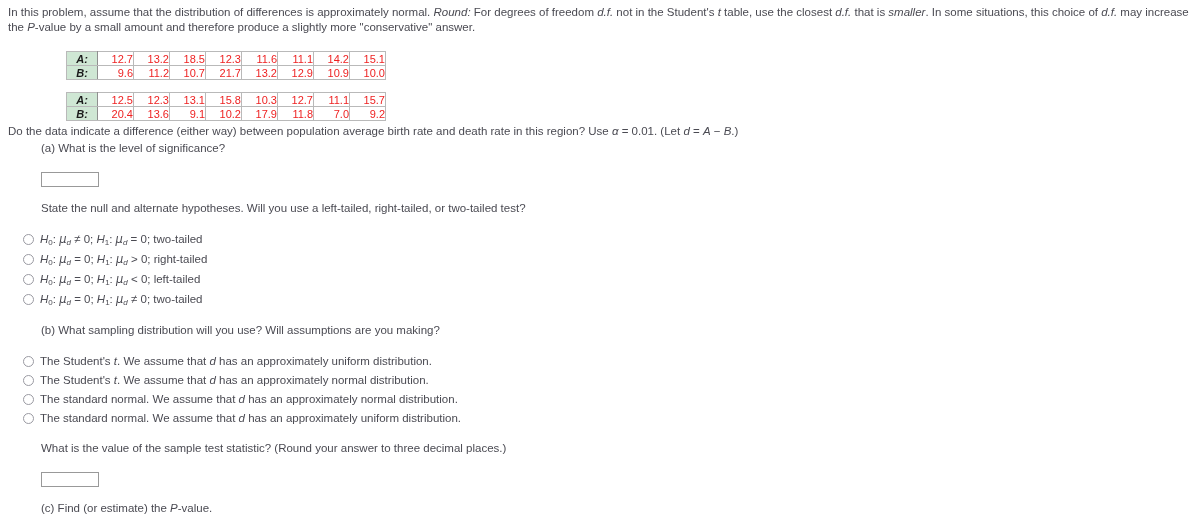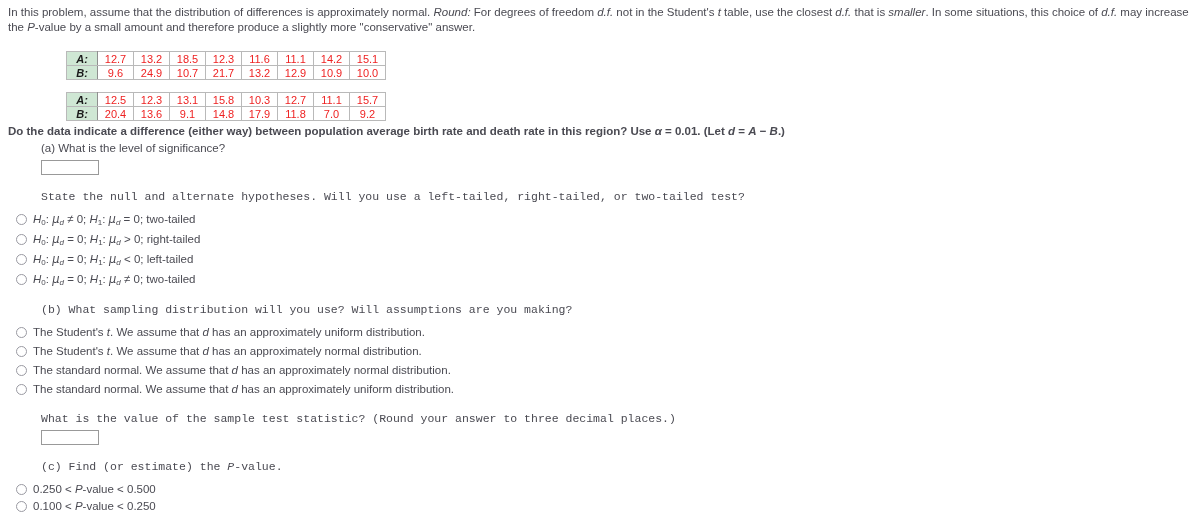--- a/index.html
+++ b/index.html
@@ -35,61 +35,61 @@
   table.data {
     border-collapse: collapse;
     border: 1px solid #8f8f8f;
     background: #ffffff;
   }
   table.data td {
     border: 1px solid #b9b9b9;
     font-size: 11px;
     height: 13px;
     padding: 0;
-    text-align: center;
+    text-align: right;
   }
   table.data td.hdr {
     background: #cfe7d4;
     color: #1a1a1a;
     font-weight: bold;
     font-style: italic;
     width: 30px;
     text-align: center;
     border-right: 1px solid #8f8f8f;
     font-size: 11px;
   }
   table.data td.val {
     color: #ee2222;
     width: 35px;
     font-size: 11px;
   }
   .tbl-gap { height: 12px; }
 
   
-  .q-line { line-height: 15px; margin: 4px; }
+  .q-line { line-height: 15px; margin: 16px; }
   .indent { margin-left: 33px; }
   .indent2 { margin-left: 40px; }
 
   .answer-box {
     width: 52px;
     height: 13px;
     border: 1px solid #999999;
     background: #ffffff;
     margin-left: 33px;
     margin-top: 3px;
     display: block;
     box-sizing: content-box;
     font-family: "Liberation Sans", sans-serif;
     font-size: 11px;
     padding: 0 2px;
   }
 
   ul.choices {
     list-style: none;
-    margin: 8px;
+    margin: 15px;
     padding: 0;
   }
   ul.choices li {
     display: flex;
     align-items: flex-start;
     line-height: 15px;
     margin: 0 0 4px 0;
     font-size: 11.5px;
   }
   ul.choices.tight li { margin-bottom: 2px; }
@@ -101,21 +101,21 @@
     background: #ffffff;
     display: inline-block;
     margin: 2px 6px 0 0;
     flex: 0 0 auto;
   }
   .choice-text { white-space: nowrap; }
 
   sub { font-size: 8px; vertical-align: baseline; position: relative; top: 2px; }
   .mu { font-style: italic; font-family: "DejaVu Sans", sans-serif; }
 
-  .sec { margin-top: 14px; font-family: Liberation Mono, monospace; }
+  .sec { margin-top: 14px; }
 </style>
 </head>
 <body>
 
 <div class="page">
 
   <p class="intro">
     In this problem, assume that the distribution of differences is approximately normal. <i>Round:</i> For degrees of freedom <i>d.f.</i> not in the Student's <i>t</i> table, use the closest <i>d.f.</i> that is <i>smaller</i>. In some situations, this choice of <i>d.f.</i> may increase the <i>P</i>-value by a small amount and therefore produce a slightly more "conservative" answer.
   </p>
 
@@ -134,21 +134,21 @@
         <td class="val">18.5</td>
         <td class="val">12.3</td>
         <td class="val">11.6</td>
         <td class="val">11.1</td>
         <td class="val">14.2</td>
         <td class="val">15.1</td>
       </tr>
       <tr>
         <td class="hdr">B:</td>
         <td class="val">9.6</td>
-        <td class="val">24.9</td>
+        <td class="val">11.2</td>
         <td class="val">10.7</td>
         <td class="val">21.7</td>
         <td class="val">13.2</td>
         <td class="val">12.9</td>
         <td class="val">10.9</td>
         <td class="val">10.0</td>
       </tr>
     </tbody>
       </table>
   </div>
@@ -167,31 +167,31 @@
         <td class="val">10.3</td>
         <td class="val">12.7</td>
         <td class="val">11.1</td>
         <td class="val">15.7</td>
       </tr>
       <tr>
         <td class="hdr">B:</td>
         <td class="val">20.4</td>
         <td class="val">13.6</td>
         <td class="val">9.1</td>
-        <td class="val">14.8</td>
+        <td class="val">10.2</td>
         <td class="val">17.9</td>
         <td class="val">11.8</td>
         <td class="val">7.0</td>
         <td class="val">9.2</td>
       </tr>
     </tbody>
       </table>
   </div>
 
-  <p class="intro q-line" style="margin-top:3px;font-weight:bold;">
+  <p class="intro q-line" style="margin-top:3px;">
     Do the data indicate a difference (either way) between population average birth rate and death rate in this region? Use <i>α</i> = 0.01. (Let <i>d</i> = <i>A</i> − <i>B</i>.)
   </p>
 
   <p class="q-line indent" style="margin-top:2px;">(a) What is the level of significance?</p>
   <input class="answer-box" type="text" value="" style="">
 
   <p class="q-line indent sec">State the null and alternate hypotheses. Will you use a left-tailed, right-tailed, or two-tailed test?</p>
   <ul class="choices indent2">
     <li>
       <span class="radio"></span>

